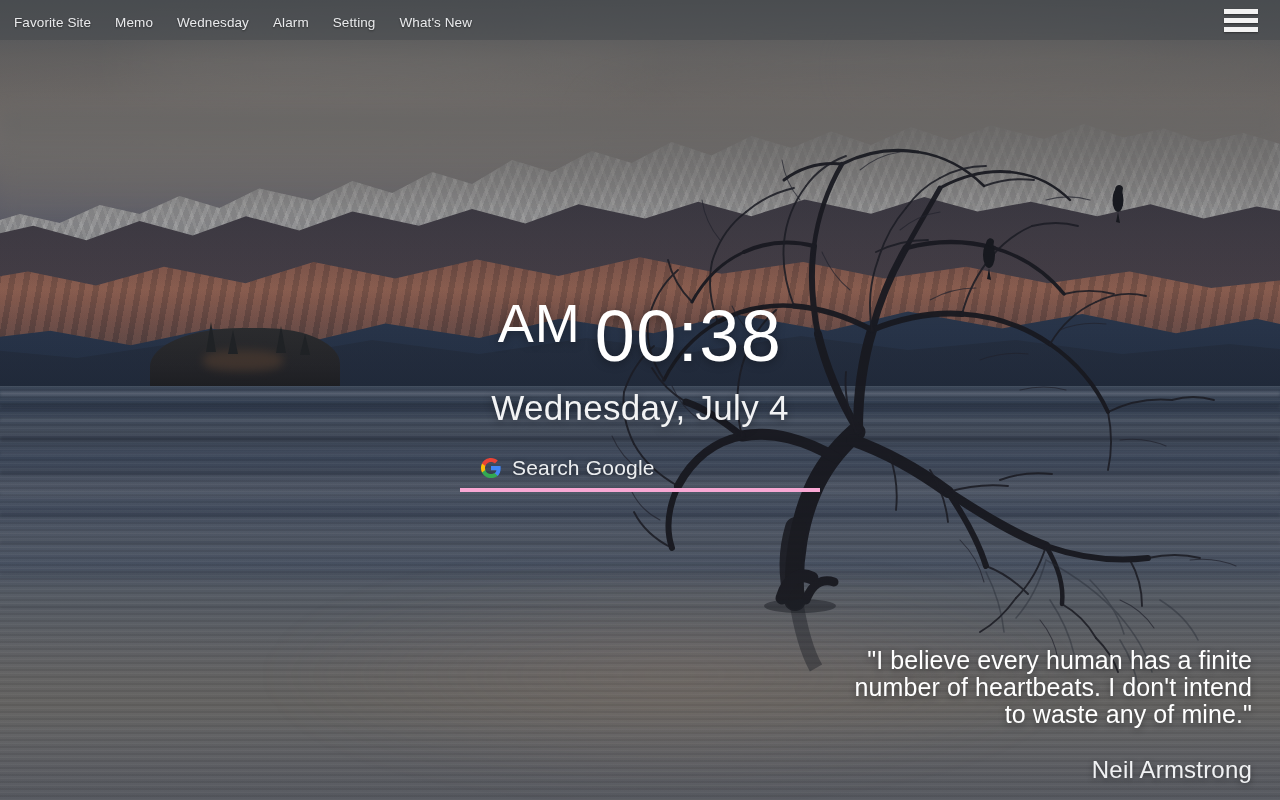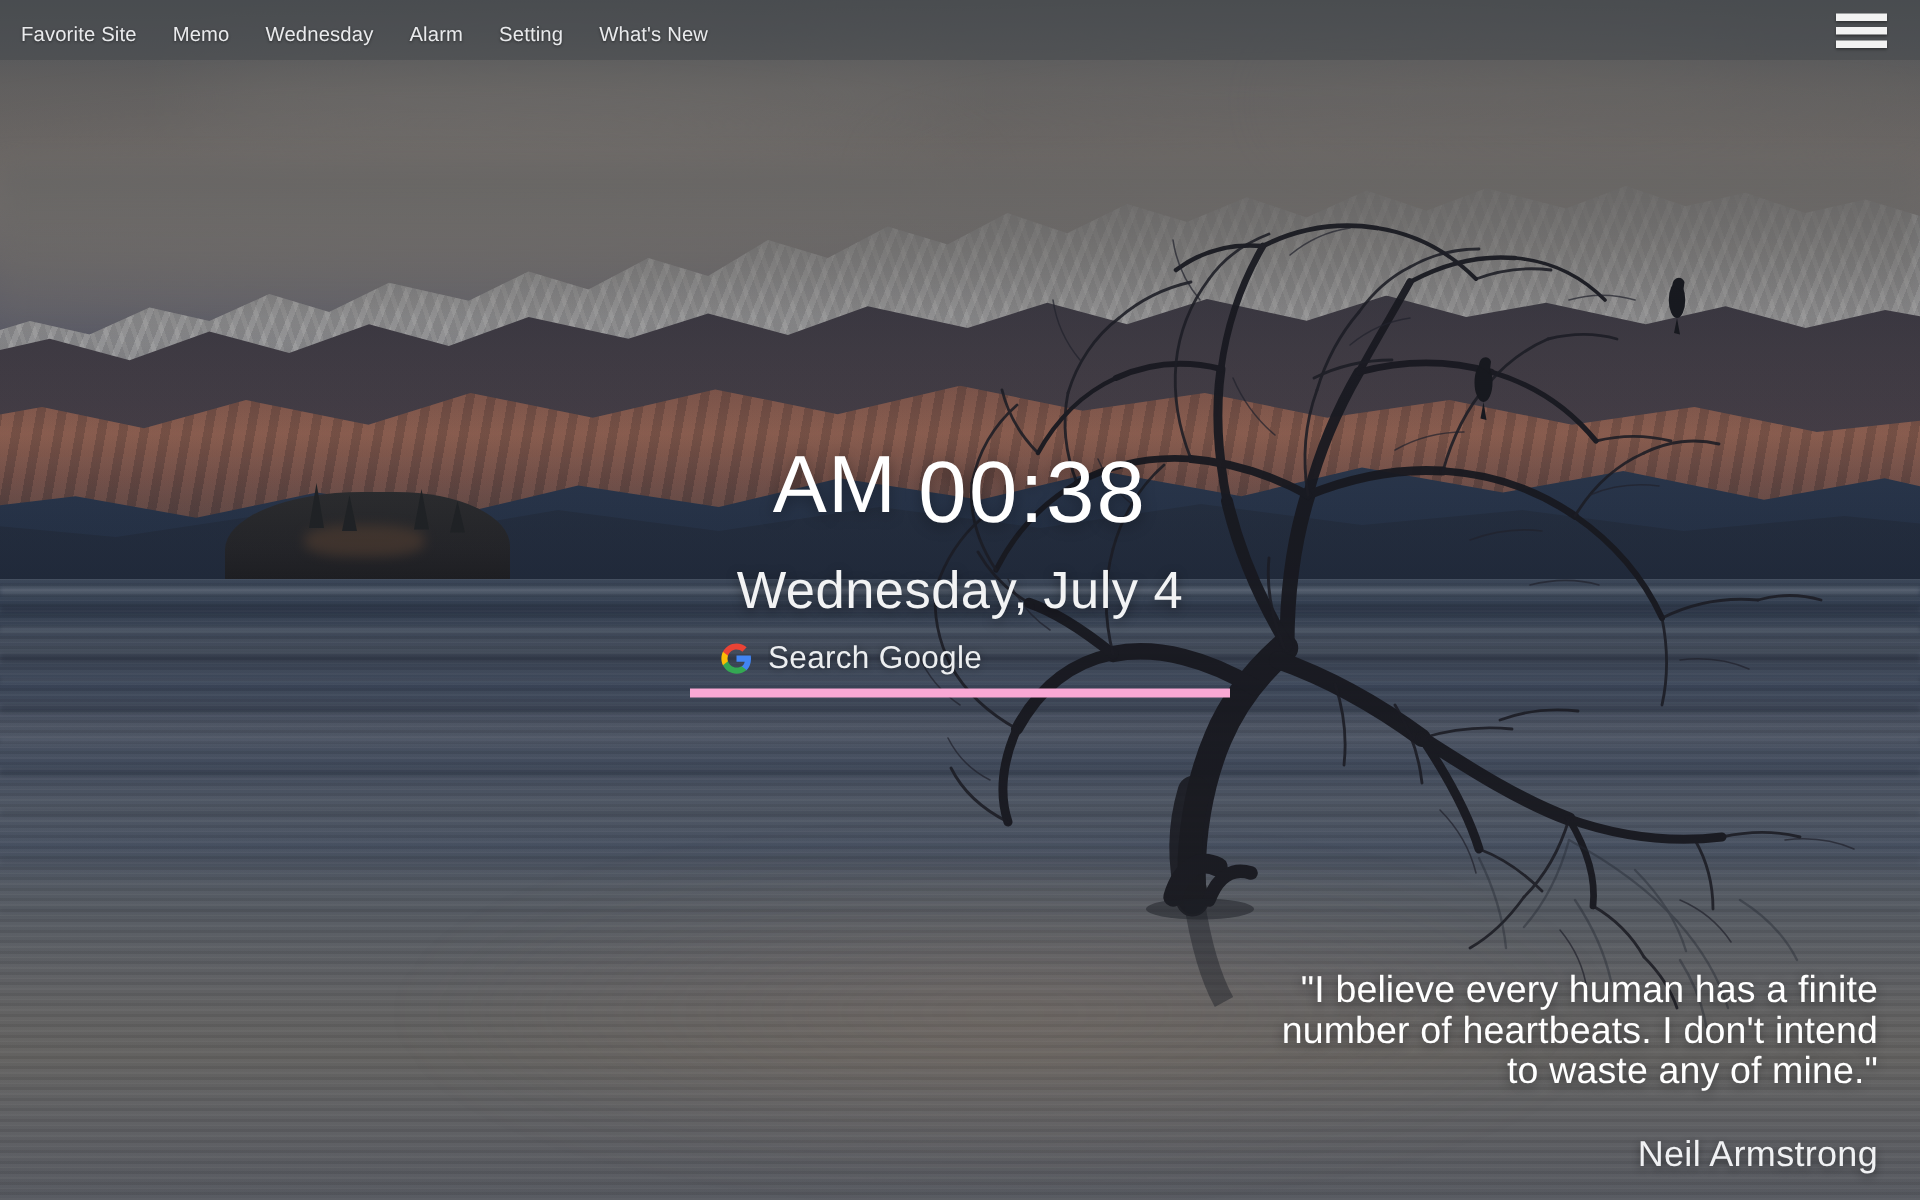--- a/index.html
+++ b/index.html
@@ -234,31 +234,31 @@
   }
   #clock {
     display:flex; align-items:flex-start; justify-content:center;
     color:#fff; text-shadow:0 2px 10px rgba(0,0,0,.35);
   }
   #ampm {
     font-size:54px; font-weight:300; letter-spacing:1px; line-height:1;
     margin-right:14px; position:relative; top:-4px;
   }
   #time {
-    font-size:58px; font-weight:300; letter-spacing:1.5px; line-height:1;
+    font-size:72px; font-weight:300; letter-spacing:1.5px; line-height:1;
   }
   #date {
     margin-top:16px; color:#f2f3f4; font-size:35px; font-weight:400;
     letter-spacing:.3px; text-shadow:0 2px 8px rgba(0,0,0,.4);
   }
 
   
   #searchwrap {
-    margin-top:11px; width:360px;
-    border-bottom:6px solid #f9a8d4;
+    margin-top:26px; width:360px;
+    border-bottom:4px solid #f9a8d4;
     display:flex; align-items:center; gap:10px;
     padding:0 2px 6px 20px;
   }
   #g-logo { width:22px; height:22px; flex:0 0 22px; display:block; }
   #search-input {
     flex:1 1 auto; background:transparent; border:0; outline:0;
     color:#fff; font-size:21px; font-family:"Liberation Sans", sans-serif;
     font-weight:400; padding:2px 0; letter-spacing:.2px;
     text-shadow:0 1px 5px rgba(0,0,0,.4);
   }

